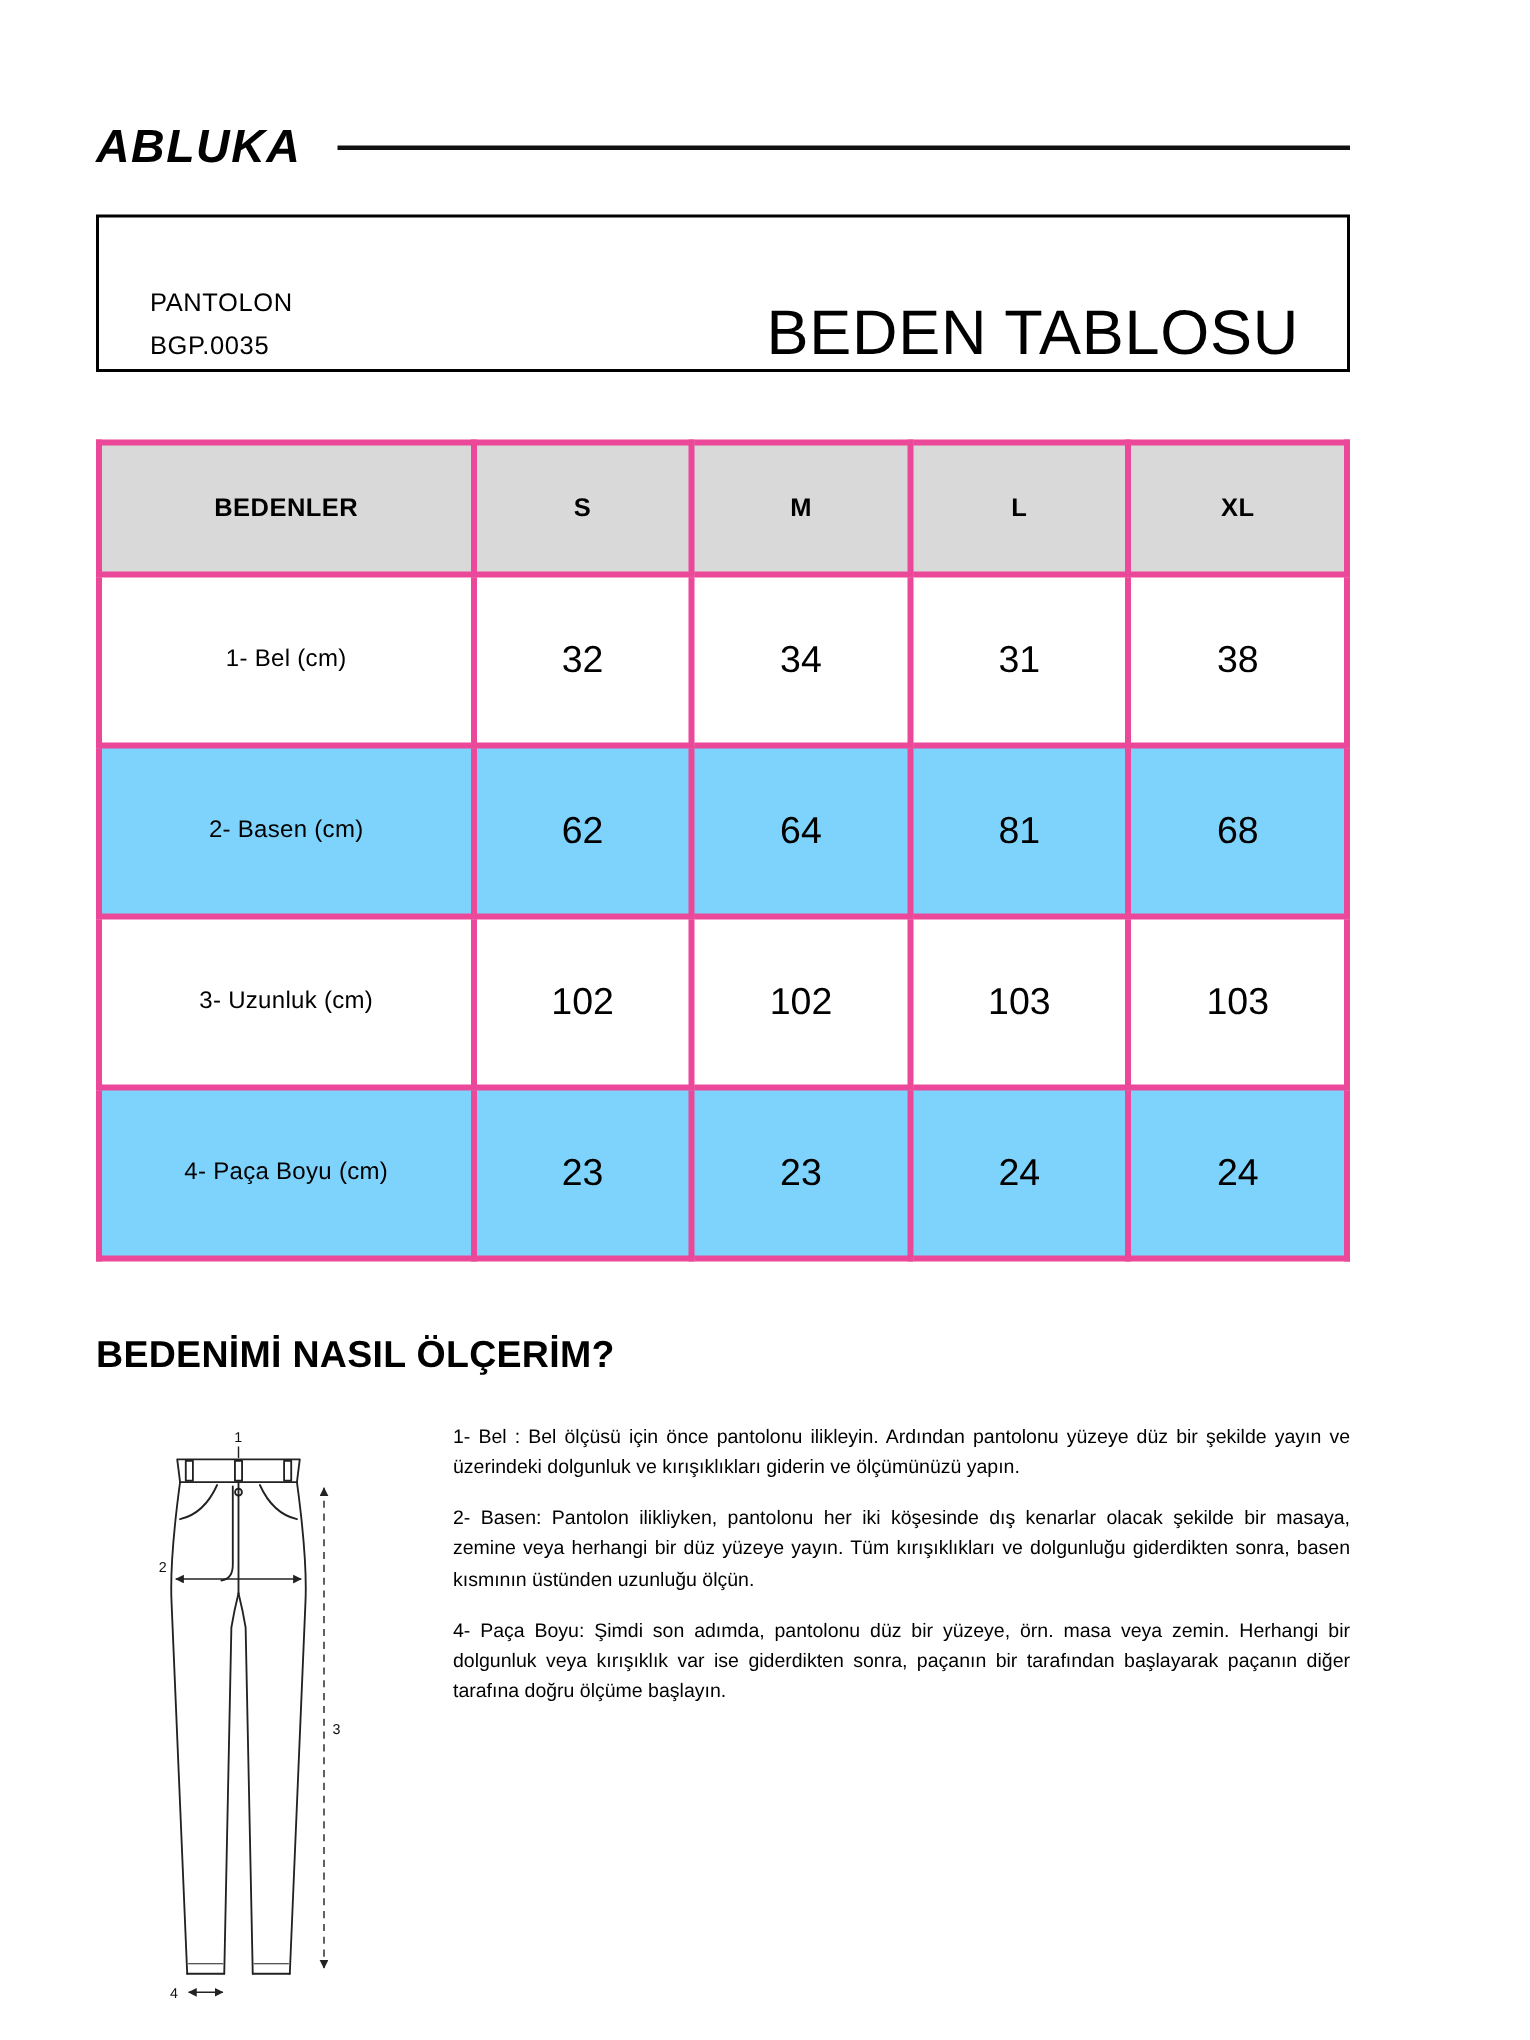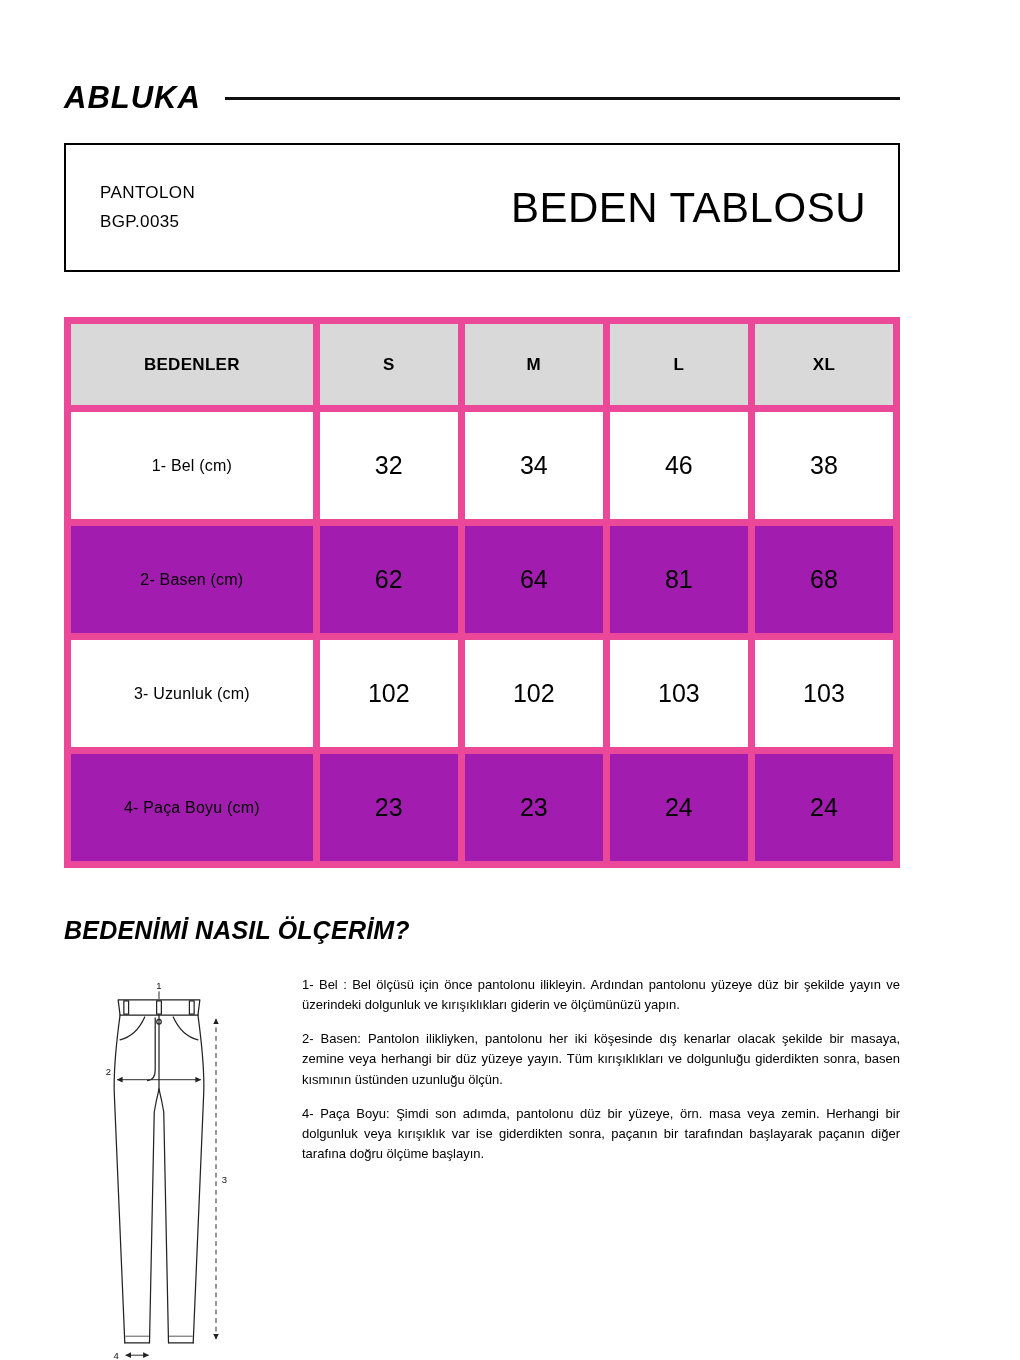--- a/index.html
+++ b/index.html
@@ -33,23 +33,23 @@
     flex: 1;
     height: 3px;
     background: #101010;
     margin-left: 24px;
   }
 
   
   .title-box {
     margin-top: 27px;
     border: 2px solid #000000;
-    height: 129px;
+    height: 105px;
     display: flex;
-    align-items: center;
+    align-items: flex-end;
     justify-content: space-between;
     padding: 0 32px 0 34px;
   }
   .product-info {
     font-size: 17px;
     line-height: 1.7;
     letter-spacing: 0.4px;
   }
   .doc-title {
     font-size: 42px;
@@ -58,52 +58,51 @@
   }
 
   
   .size-table {
     margin-top: 45px;
     width: 100%;
     border-collapse: collapse;
     table-layout: fixed;
   }
   .size-table th, .size-table td {
-    border: 7px solid #ec4899;
+    border: 4px solid #ec4899;
     text-align: center;
     vertical-align: middle;
   }
   .size-table col.label-col { width: 30%; }
   .size-table col.size-col { width: 17.5%; }
   .size-table thead th {
     background: #d9d9d9;
     font-size: 17px;
     font-weight: bold;
     height: 88px;
     letter-spacing: 0.3px;
   }
   .size-table tbody tr { height: 114px; }
-  .size-table tbody tr.shaded { background: #a21caf; }
+  .size-table tbody tr.shaded { background: #7dd3fc; }
   .size-table td.row-label {
     font-size: 16px;
     font-weight: 400;
     letter-spacing: 0.2px;
   }
   .size-table td.size-value {
     font-size: 25px;
     font-weight: 400;
   }
 
   
   .section-heading {
     margin-top: 48px;
     font-size: 25px;
     font-weight: bold;
     letter-spacing: 0.2px;
-    font-style: italic;
   }
   .measure-section {
     margin-top: 30px;
     display: flex;
     gap: 48px;
   }
   .diagram-wrap {
     width: 190px;
     flex: 0 0 190px;
     padding-top: 4px;
@@ -149,21 +148,21 @@
         <th>M</th>
         <th>L</th>
         <th>XL</th>
       </tr>
     </thead>
     <tbody>
       <tr>
         <td class="row-label">1- Bel (cm)</td>
         <td class="size-value">32</td>
         <td class="size-value">34</td>
-        <td class="size-value">46</td>
+        <td class="size-value">31</td>
         <td class="size-value">38</td>
       </tr>
       <tr class="shaded">
         <td class="row-label">2- Basen (cm)</td>
         <td class="size-value">62</td>
         <td class="size-value">64</td>
         <td class="size-value">81</td>
         <td class="size-value">68</td>
       </tr>
       <tr>

